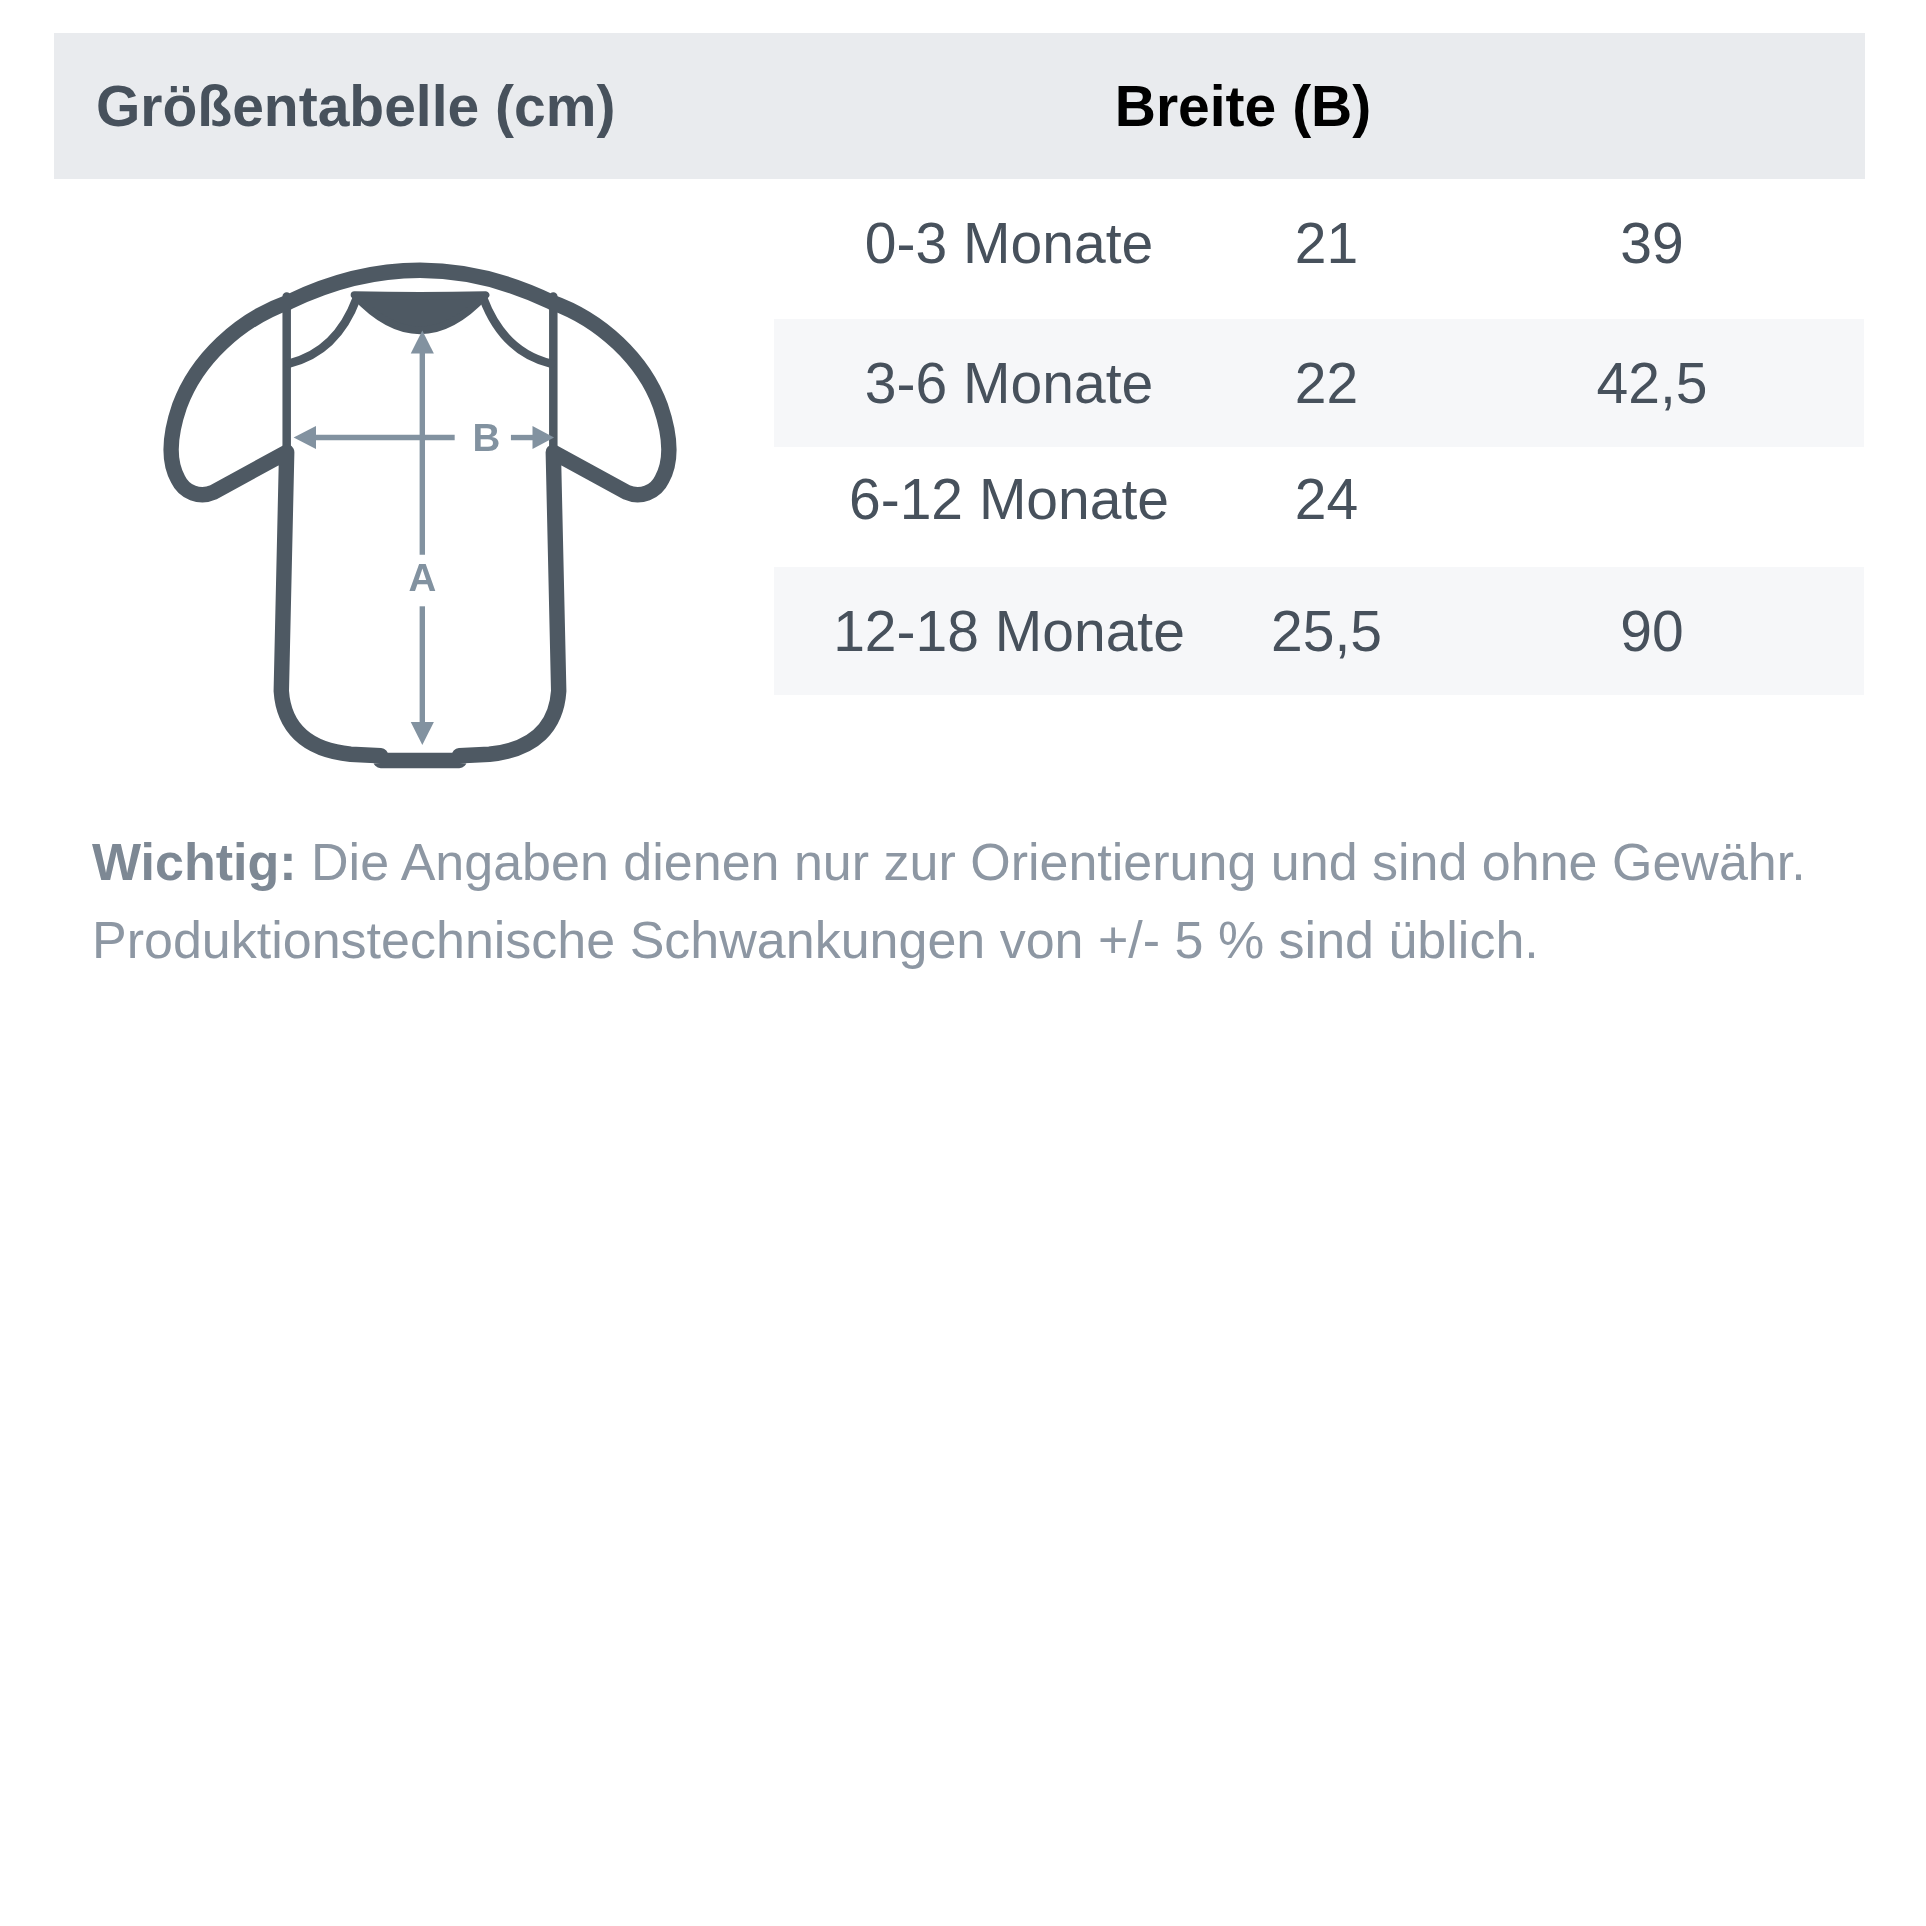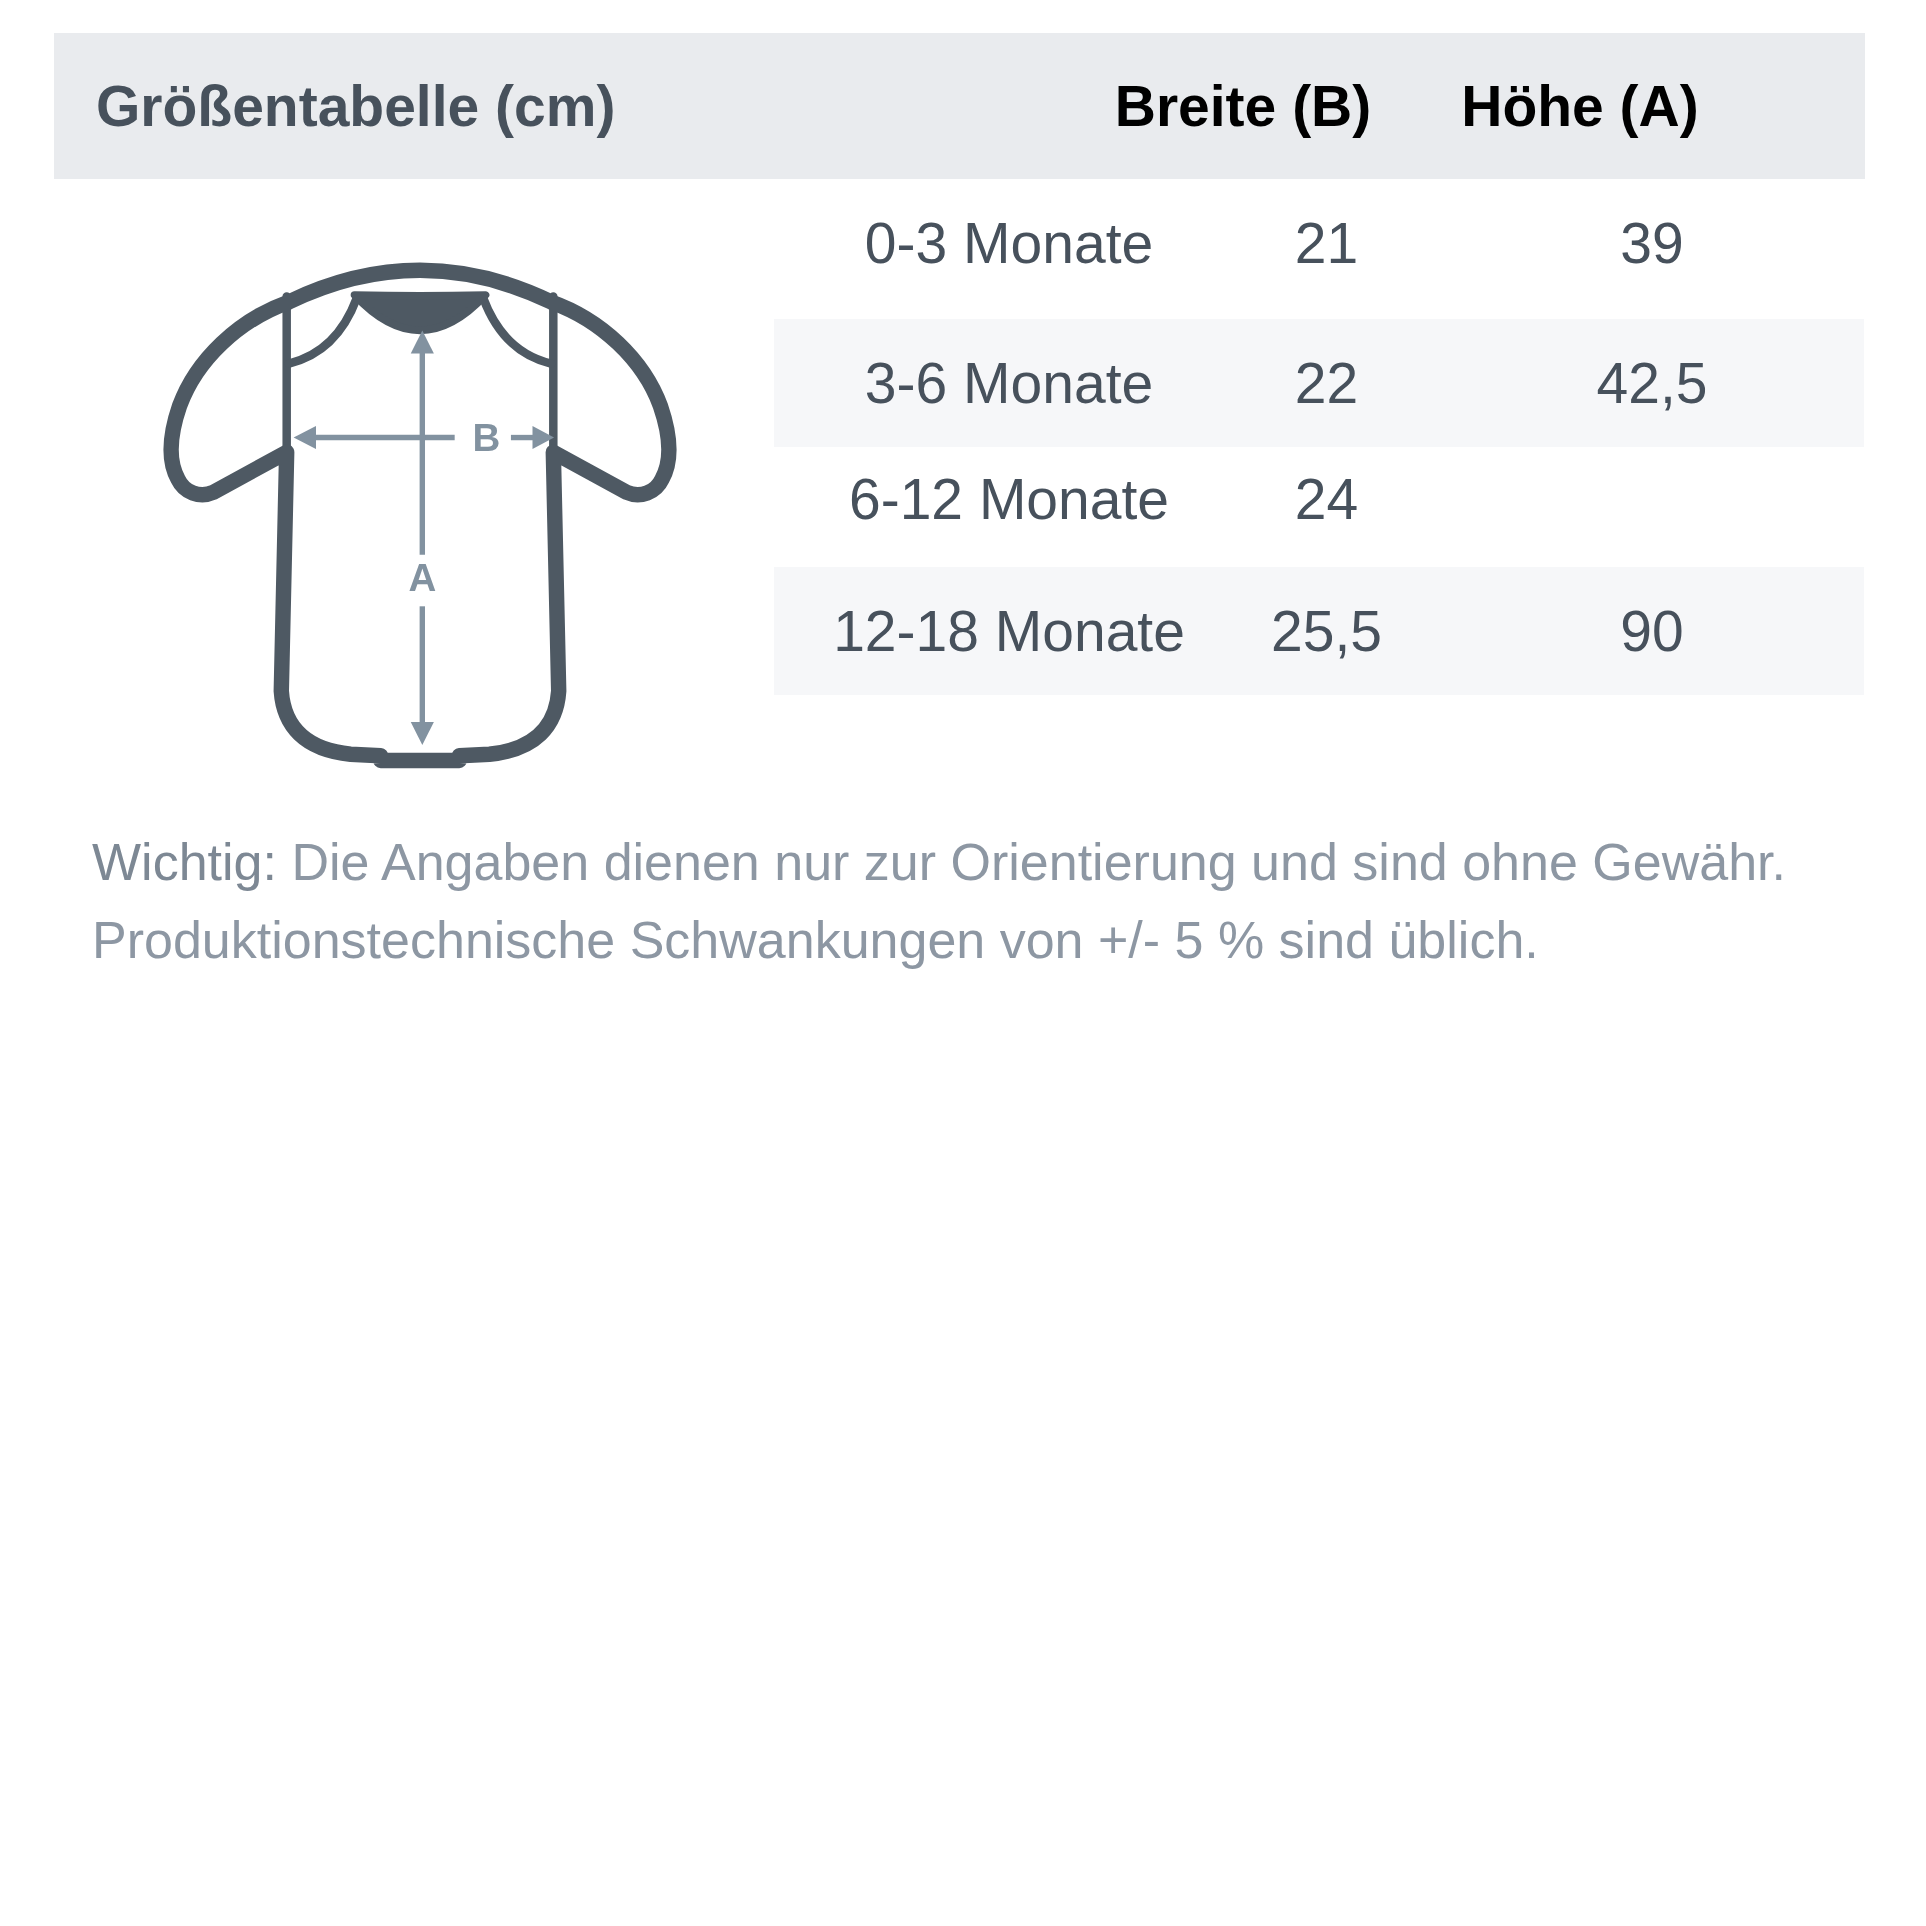--- a/index.html
+++ b/index.html
@@ -43,31 +43,30 @@
   .arrow-letter{
     font-family:"Liberation Sans","DejaVu Sans",sans-serif;
     font-size:50px;font-weight:bold;fill:#8292a0;
   }
   
   .note{
     position:absolute;left:92px;top:823px;
     font-size:52px;line-height:78px;color:#8d97a3;
   }
   .note-line{white-space:nowrap;}
-  .note-label{font-weight:normal;color:#7d8894;}
+  .note-label{font-weight:bold;color:#7d8894;}
 </style>
 </head>
 <body>
 
 <div class="canvas">
 
   <div class="header-bar">
     <div class="header-title">Größentabelle (cm)</div>
     <div class="header-col b">Breite (B)</div>
-    <div class="header-col a">Höhe (A)</div>
   </div>
 
   <svg class="bodysuit-svg" viewBox="0 0 680 680">
     <g stroke="#4e5963" fill="none" stroke-linejoin="round" stroke-linecap="round">
 
       <path d="M 167 50 L 167 252 M 513 50 L 513 252" stroke-width="11"></path>
 
       <path d="M 258 52 Q 232 122 170 137 M 422 52 Q 448 122 510 137" stroke-width="11"></path>
 
       <path stroke-width="20" d="

